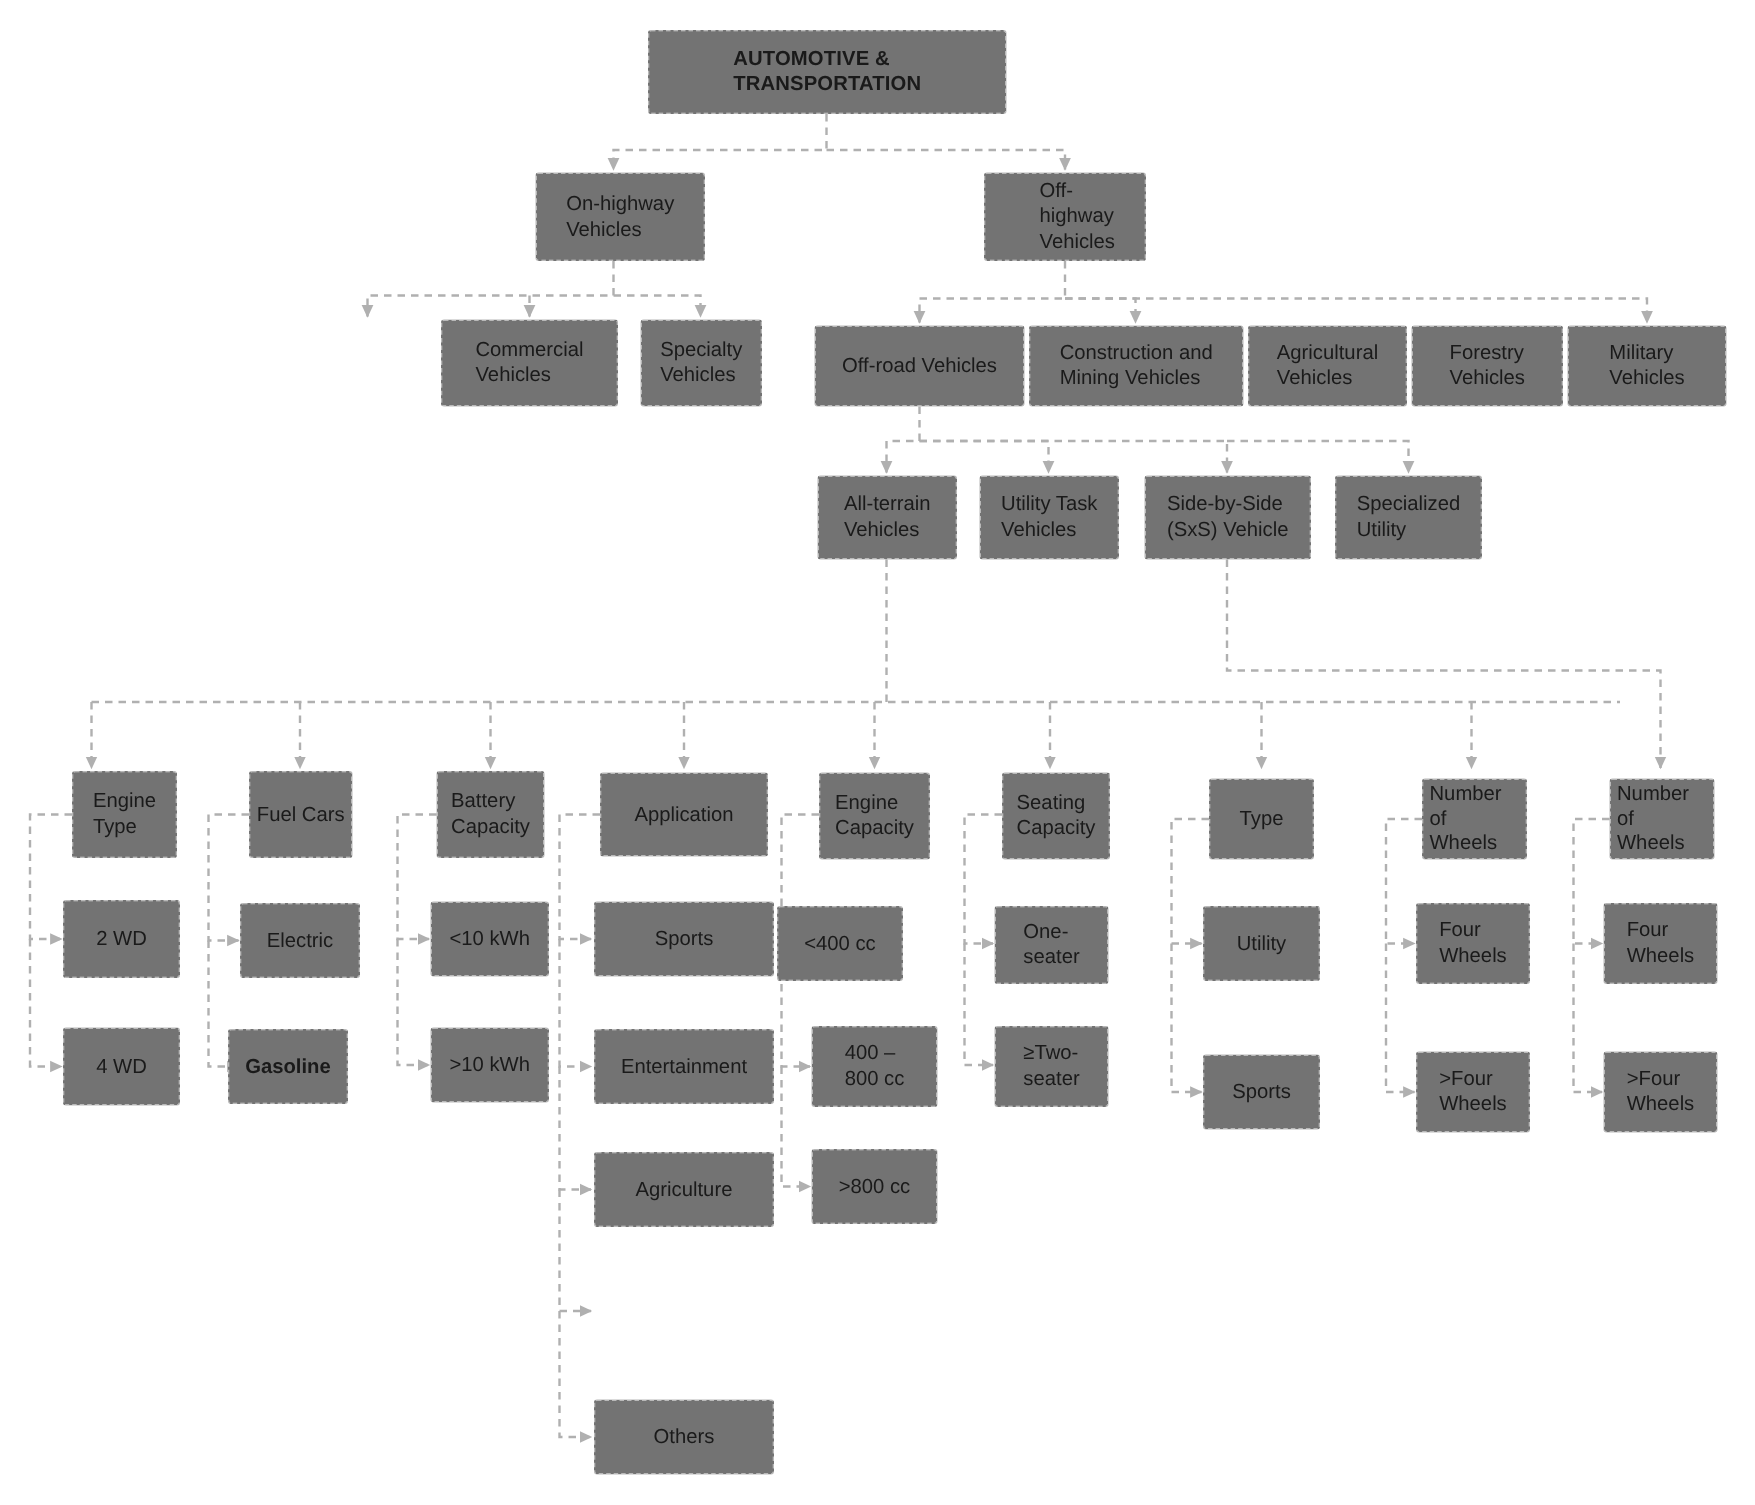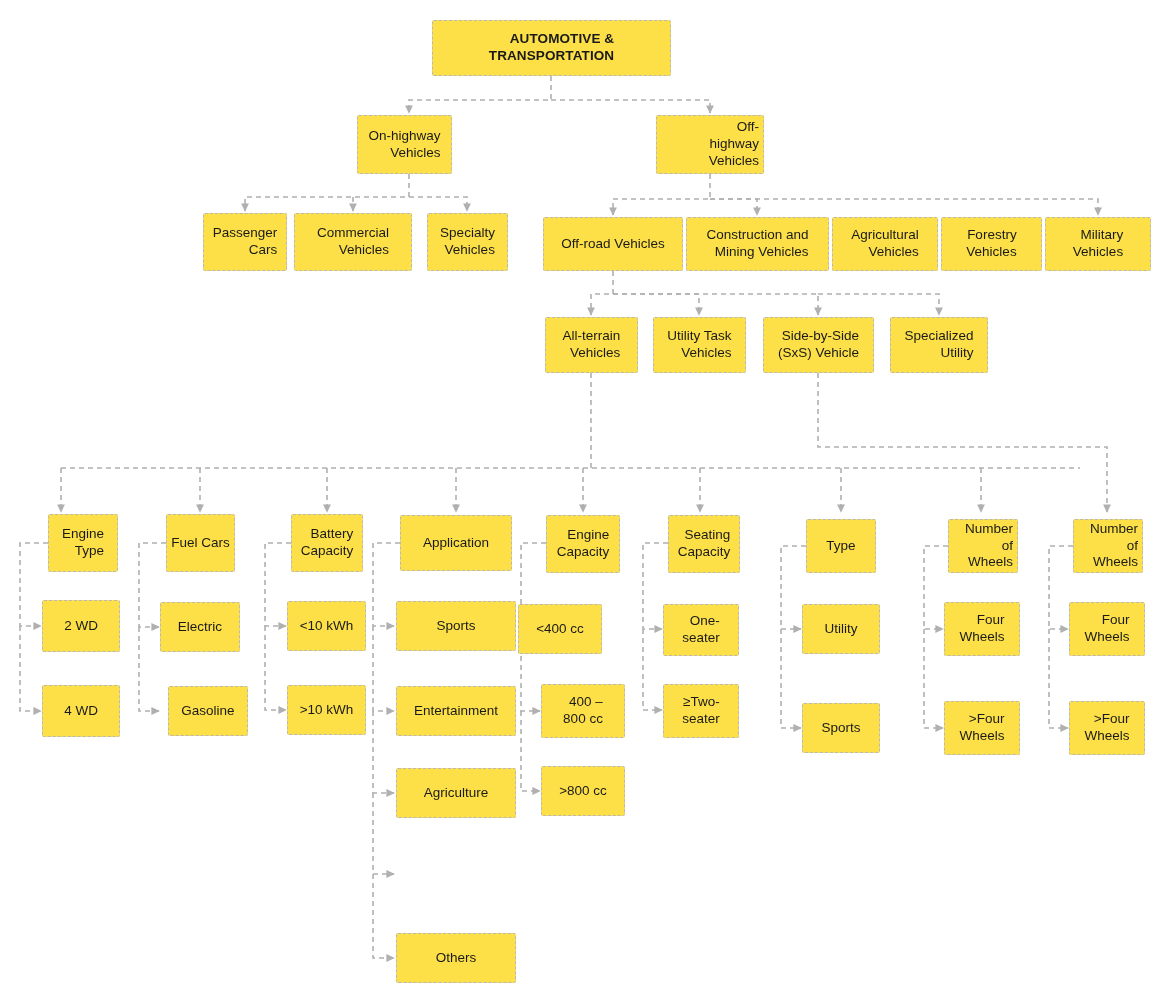--- a/index.html
+++ b/index.html
@@ -2,27 +2,27 @@
 <html><head>
 <meta charset="utf-8">
 <style>
   html,body{margin:0;padding:0;background:#ffffff;}
   body{font-family:"Liberation Sans","DejaVu Sans",sans-serif;}
   #canvas{position:relative;width:1170px;height:1003px;background:#ffffff;overflow:hidden;}
   svg#wires{position:absolute;left:0;top:0;width:1170px;height:1003px;pointer-events:none;}
   .node{
     position:absolute;
     box-sizing:border-box;
-    background:#fde047;
+    background:#737373;
     border:1px dashed #b9b9b9;
     border-radius:2px;
     display:flex;
     align-items:center;
     justify-content:center;
-    text-align:right;
+    text-align:left;
     color:#1a1a1a;
     font-size:13.5px;
     line-height:1.25;
     padding:2px 4px;
     white-space:pre-line;
   }
   .node.root{
     font-weight:bold;
     font-size:13.5px;
     letter-spacing:.1px;
@@ -101,27 +101,25 @@
       <path d="M924,629 L924,728 L943,728" marker-end="url(#ah)"></path>
 
       <path d="M1073,546 L1049,546 L1049,629 L1068,629" marker-end="url(#ah)"></path>
       <path d="M1049,629 L1049,728 L1068,728" marker-end="url(#ah)"></path>
     </g>
   </svg>
 
   <div class="node root" style="left:432px;top:20px;width:239px;height:56px;">AUTOMOTIVE &amp;
 TRANSPORTATION</div>
 
-  <div class="node" style="left:357px;top:115px;width:95px;height:59px;">On-highway
+  <div class="node" style="left:357px;top:115px;width:113px;height:59px;">On-highway
 Vehicles</div>
   <div class="node" style="left:656px;top:115px;width:108px;height:59px;padding-left:36px;">Off-highway
 Vehicles</div>
 
-  <div class="node" style="left:203px;top:213px;width:84px;height:58px;">Passenger
-Cars</div>
   <div class="node" style="left:294px;top:213px;width:118px;height:58px;">Commercial
 Vehicles</div>
   <div class="node" style="left:427px;top:213px;width:81px;height:58px;">Specialty
 Vehicles</div>
 
   <div class="node" style="left:543px;top:217px;width:140px;height:54px;">Off-road Vehicles</div>
   <div class="node" style="left:686px;top:217px;width:143px;height:54px;">Construction and
 Mining Vehicles</div>
   <div class="node" style="left:832px;top:217px;width:106px;height:54px;">Agricultural
 Vehicles</div>
@@ -139,21 +137,21 @@
   <div class="node" style="left:890px;top:317px;width:98px;height:56px;">Specialized
 Utility</div>
 
   <div class="node" style="left:48px;top:514px;width:70px;height:58px;">Engine
 Type</div>
   <div class="node" style="left:42px;top:600px;width:78px;height:52px;">2 WD</div>
   <div class="node" style="left:42px;top:685px;width:78px;height:52px;">4 WD</div>
 
   <div class="node" style="left:166px;top:514px;width:69px;height:58px;">Fuel Cars</div>
   <div class="node" style="left:160px;top:602px;width:80px;height:50px;">Electric</div>
-  <div class="node" style="left:168px;top:686px;width:80px;height:50px;">Gasoline</div>
+  <div class="node" style="left:152px;top:686px;width:80px;height:50px;font-weight:bold;">Gasoline</div>
 
   <div class="node" style="left:291px;top:514px;width:72px;height:58px;">Battery
 Capacity</div>
   <div class="node" style="left:287px;top:601px;width:79px;height:50px;">&lt;10 kWh</div>
   <div class="node" style="left:287px;top:685px;width:79px;height:50px;">&gt;10 kWh</div>
 
   <div class="node" style="left:400px;top:515px;width:112px;height:56px;">Application</div>
   <div class="node" style="left:396px;top:601px;width:120px;height:50px;">Sports</div>
   <div class="node" style="left:396px;top:686px;width:120px;height:50px;">Entertainment</div>
   <div class="node" style="left:396px;top:768px;width:120px;height:50px;">Agriculture</div>

